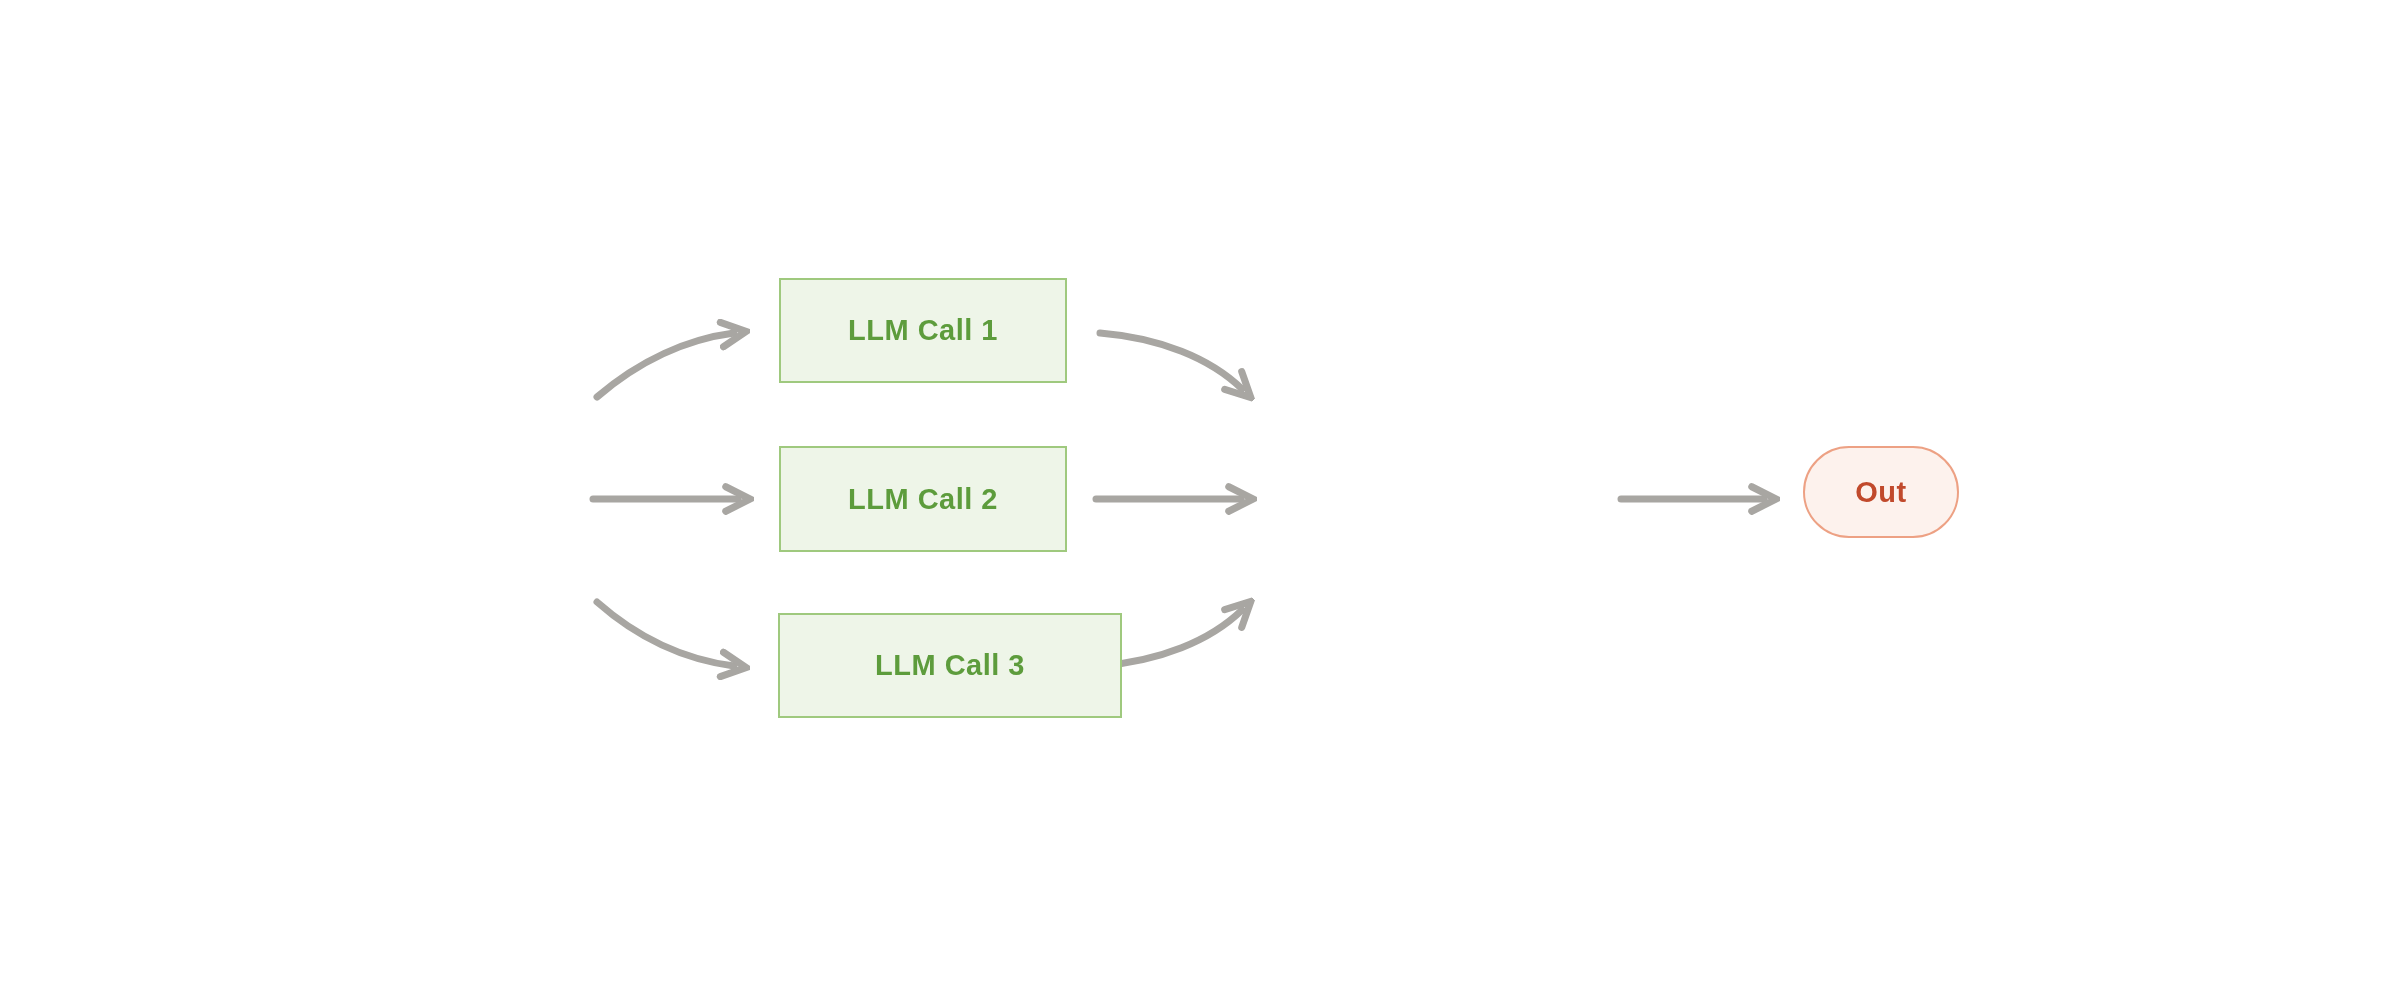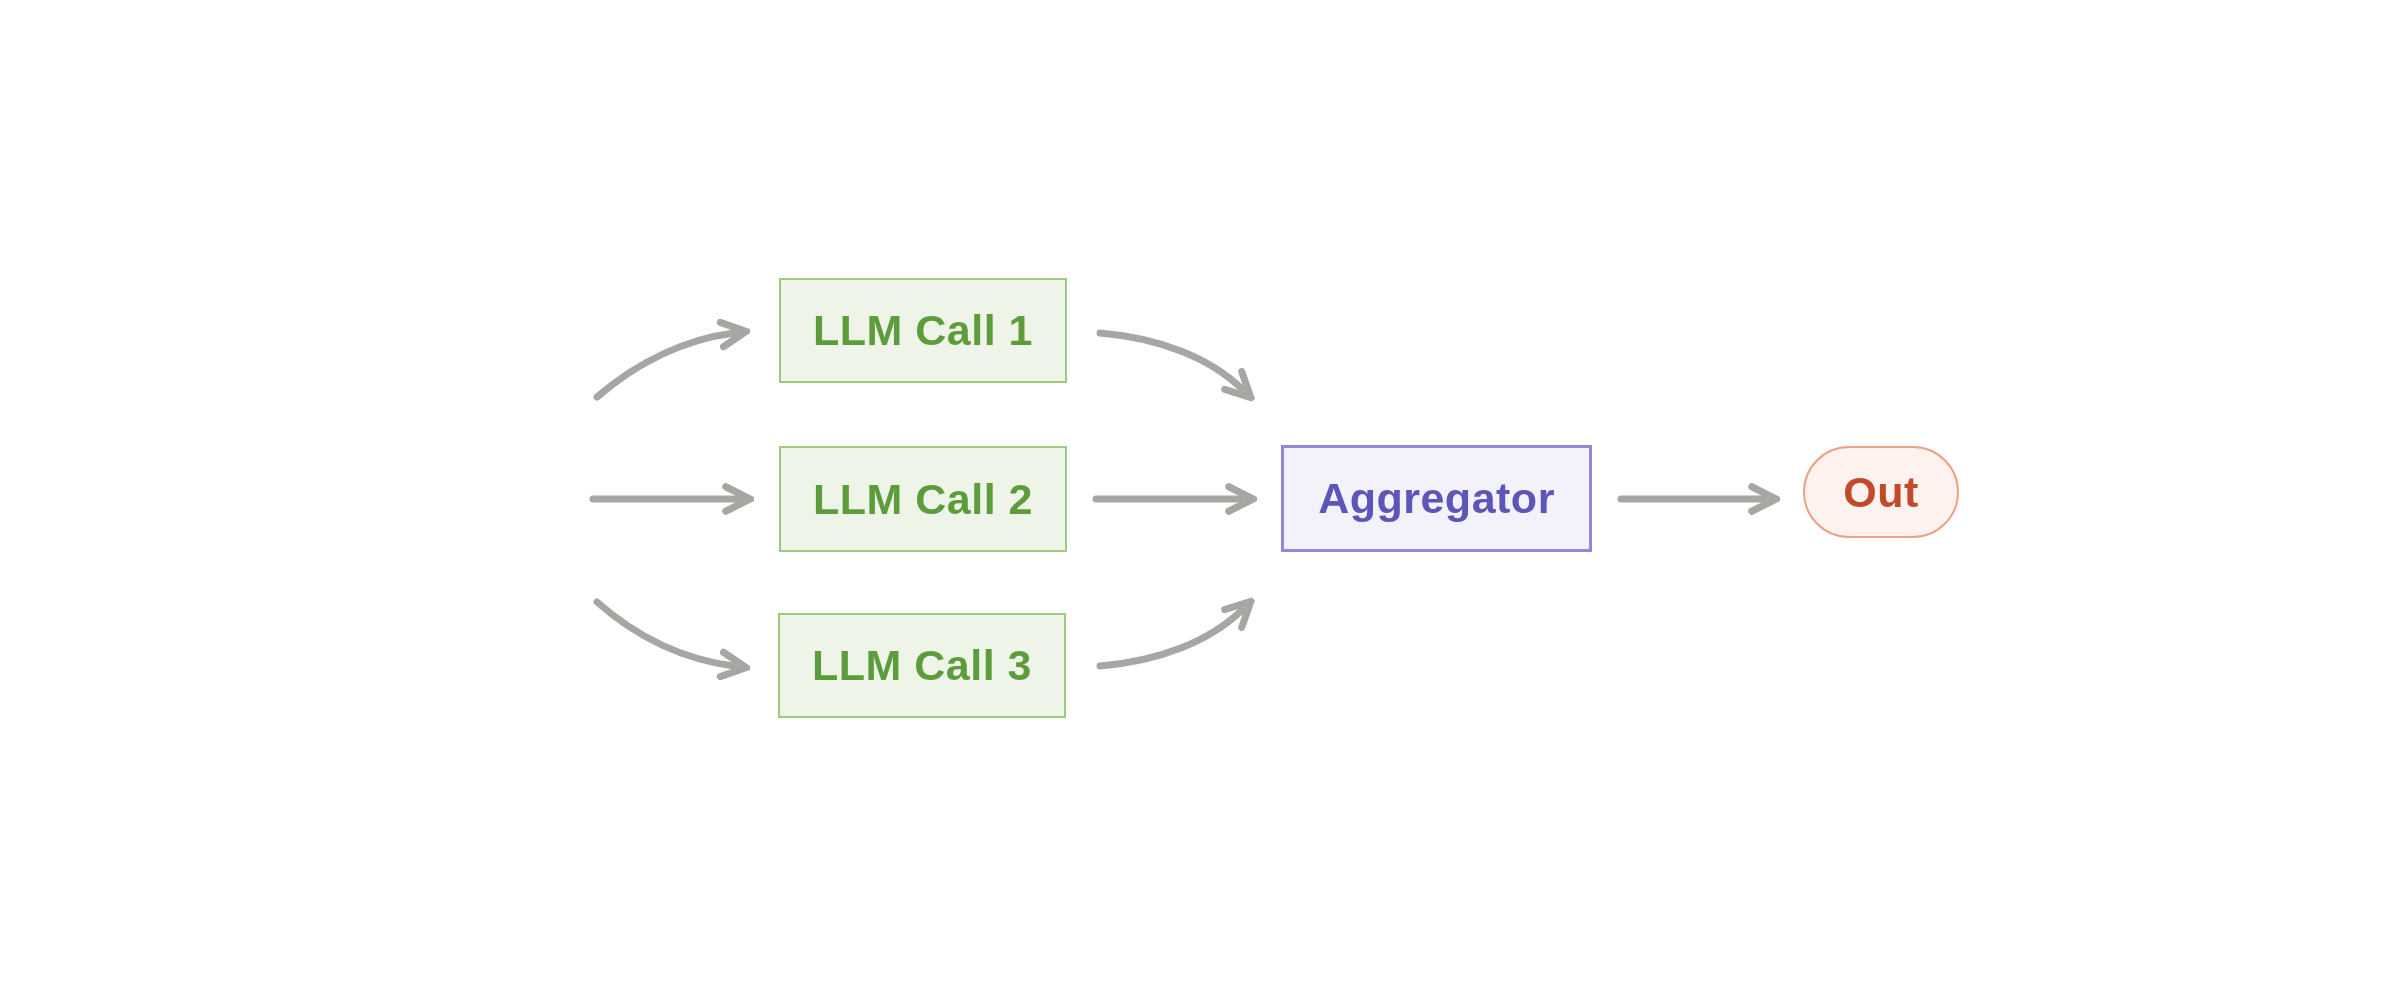--- a/index.html
+++ b/index.html
@@ -49,21 +49,21 @@
     stroke-width: 2.2;
     stroke-linecap: round;
     stroke-linejoin: miter;
   }
   .node {
     position: absolute;
     display: flex;
     align-items: center;
     justify-content: center;
     font-weight: bold;
-    font-size: 43px;
+    font-size: 29px;
     line-height: 1;
     letter-spacing: 0.5px;
   }
   .node--terminal {
     background: var(--terminal-fill);
     border: 2.5px solid var(--terminal-border);
     color: var(--terminal-text);
   }
   .node--llm {
     background: var(--llm-fill);
@@ -71,21 +71,21 @@
     color: var(--llm-text);
   }
   .node--aggregator {
     background: var(--aggregator-fill);
     border: 3px solid var(--aggregator-border);
     color: var(--aggregator-text);
   }
   .node-in        { left: 447px;  top: 444px; width: 118px; height: 110px; border-radius: 50%; }
   .node-llm1      { left: 779px;  top: 278px; width: 288px; height: 105px; }
   .node-llm2      { left: 779px;  top: 446px; width: 288px; height: 106px; }
-  .node-llm3      { left: 778px;  top: 613px; width: 288px; height: 105px; }
+  .node-llm3      { left: 778px;  top: 613px; width: 344px; height: 105px; }
   .node-aggregator{ left: 1281px; top: 445px; width: 311px; height: 107px; }
   .node-out       { left: 1803px; top: 446px; width: 156px; height: 92px; border-radius: 54px; }
 </style>
 </head>
 <body>
 
 <div class="canvas">
 
   <svg class="edges" viewBox="0 0 2401 1000" xmlns="http://www.w3.org/2000/svg">
     <defs>
@@ -109,21 +109,18 @@
   </div>
 
   <div class="node node--llm node-llm2">
     <span>LLM Call 2</span>
   </div>
 
   <div class="node node--llm node-llm3">
     <span>LLM Call 3</span>
   </div>
 
-  <div class="node node--aggregator node-aggregator">
-    <span>Aggregator</span>
-  </div>
 
   <div class="node node--terminal node-out">
     <span>Out</span>
   </div>
 
 </div>
 
 </body></html>

